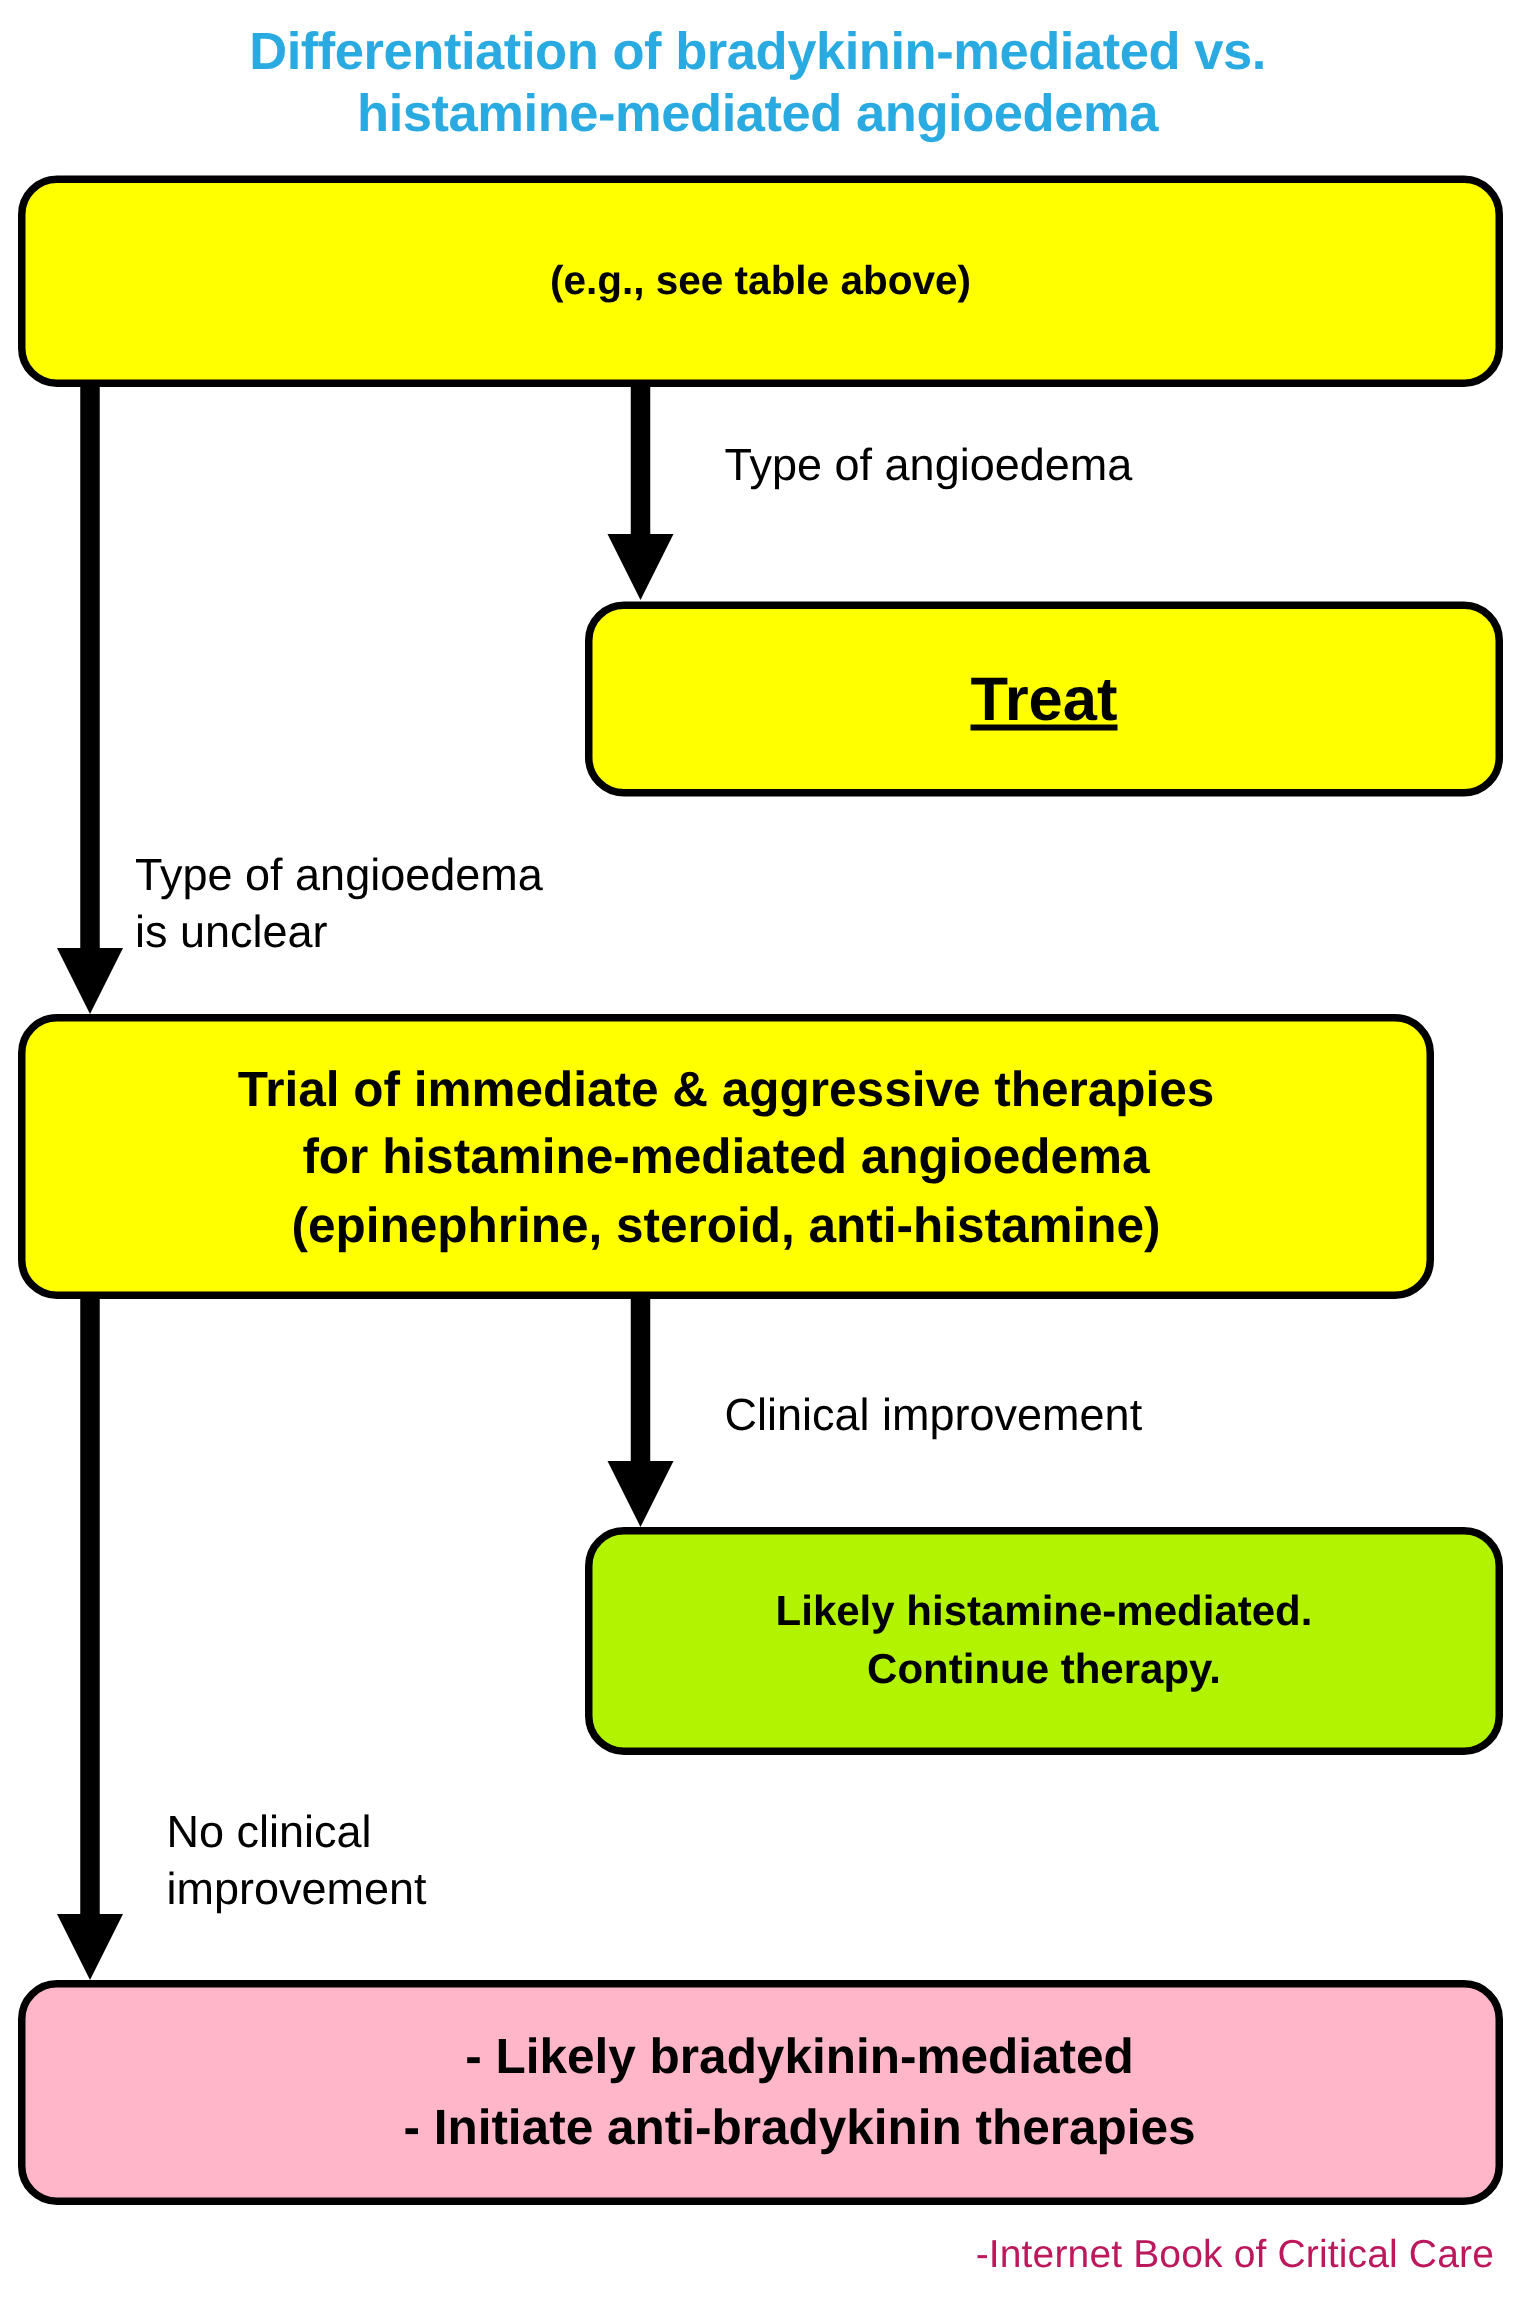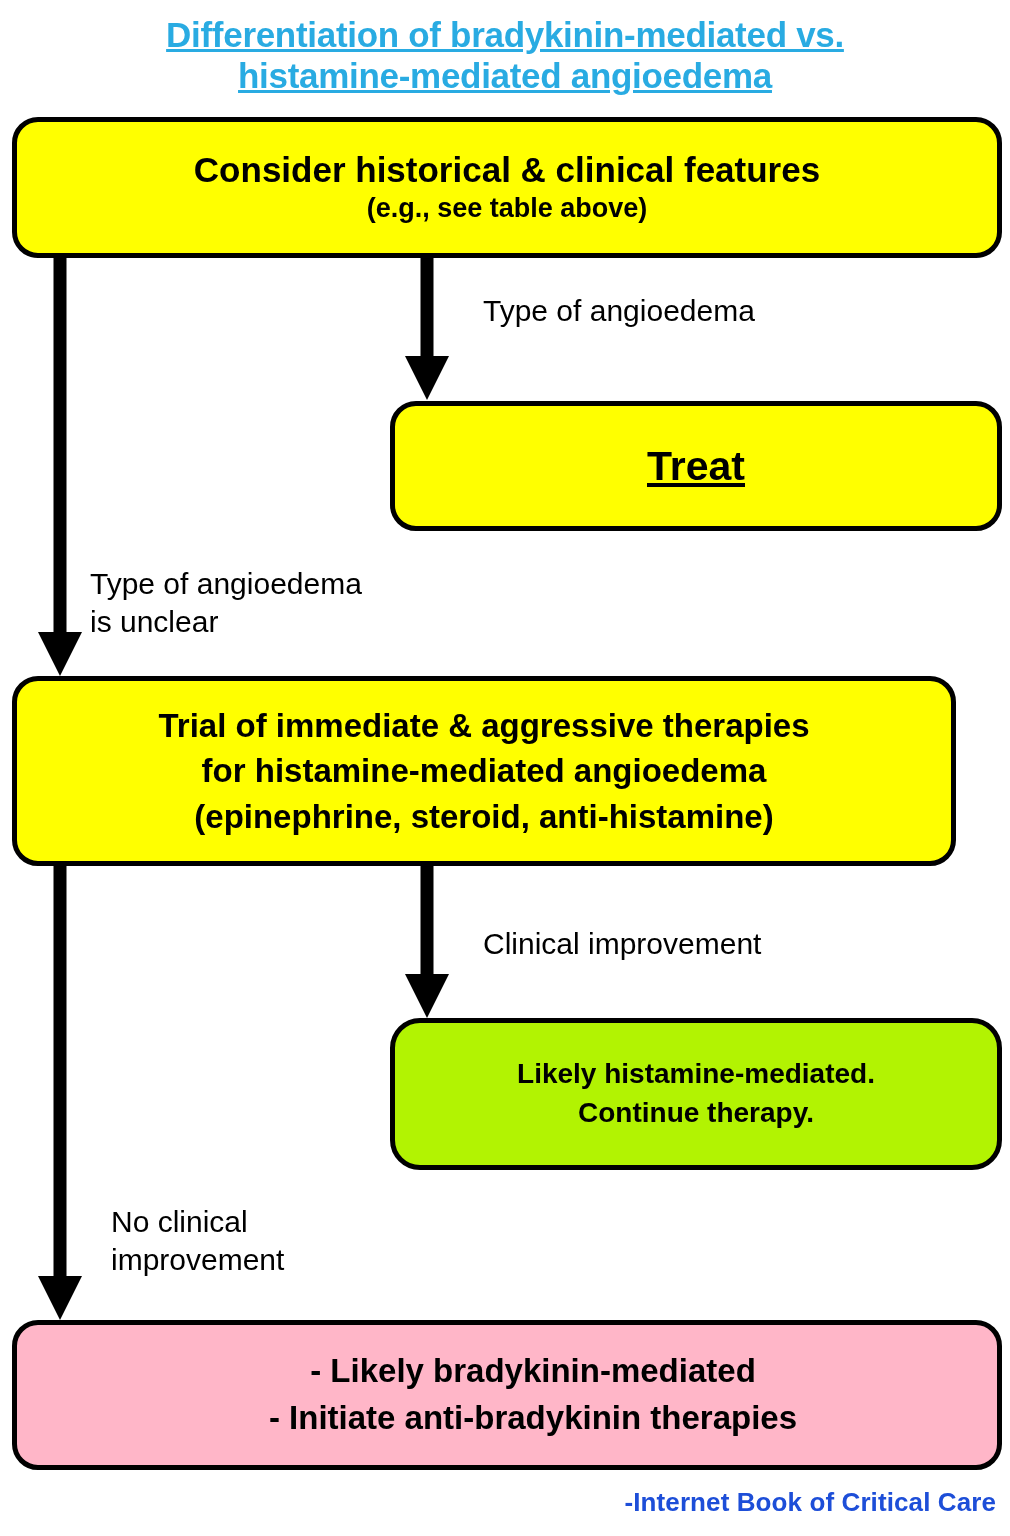--- a/index.html
+++ b/index.html
@@ -28,21 +28,21 @@
     left: 0;
     top: 14px;
     width: 1010px;
     text-align: center;
     color: #29ABE2;
     font-size: 35px;
     font-weight: bold;
     line-height: 1.18;
     letter-spacing: -0.3px;
   }
-  .title .line { display: block; text-decoration: underline; }
+  .title .line { display: block; }
 
   
   .node {
     position: absolute;
     box-sizing: border-box;
     border: 5px solid #000000;
     border-radius: 26px;
     display: flex;
     flex-direction: column;
     justify-content: center;
@@ -79,21 +79,21 @@
   #box-trial {
     left: 12px; top: 676px;
     width: 944px; height: 190px;
     padding: 0 16px;
   }
   #box-trial .ln { font-size: 33px; line-height: 1.38; }
 
   
   #box-histamine {
     left: 390px; top: 1018px;
-    width: 612px; height: 152px; border-radius: 30px;
+    width: 612px; height: 152px;
   }
   #box-histamine .ln { font-size: 28px; line-height: 1.38; }
 
   
   #box-bradykinin {
     left: 12px; top: 1320px;
     width: 990px; height: 150px;
     padding-left: 52px;
   }
   #box-bradykinin .ln { font-size: 33px; line-height: 1.42; }
@@ -123,23 +123,23 @@
   #lbl-clear    { left: 483px; top: 292px; }
   #lbl-unclear  { left: 90px;  top: 565px; }
   #lbl-improve  { left: 483px; top: 925px; }
   #lbl-noimprove{ left: 80px;  top: 1203px; margin-left: 31px; }
 
   
   .footer {
     position: absolute;
     right: 14px;
     top: 1487px;
-    color: #1d4ed8;
+    color: #be185d;
     font-size: 26px;
-    font-weight: bold;
+    font-weight: normal;
     letter-spacing: 0.1px;
     z-index: 4;
   }
 </style>
 </head>
 <body>
 
 <div id="chart-root">
 
   <div class="title">
@@ -164,21 +164,20 @@
       <polygon points="427,1018 405,974 449,974" fill="#000"></polygon>
     </g>
 
     <g>
       <line x1="60" y1="864" x2="60" y2="1290" stroke="#000" stroke-width="13"></line>
       <polygon points="60,1320 38,1276 82,1276" fill="#000"></polygon>
     </g>
   </svg>
 
   <div class="node node-yellow center" id="box-consider">
-    <span class="ln l1">Consider historical &amp; clinical features</span>
     <span class="ln l2">(e.g., see table above)</span>
   </div>
 
   <div class="edge-label" id="lbl-clear">
     <span class="ln">Type of angioedema</span>
   </div>
 
   <div class="node node-yellow center" id="box-treat">
     <span class="ln l1">Treat</span>
   </div>

